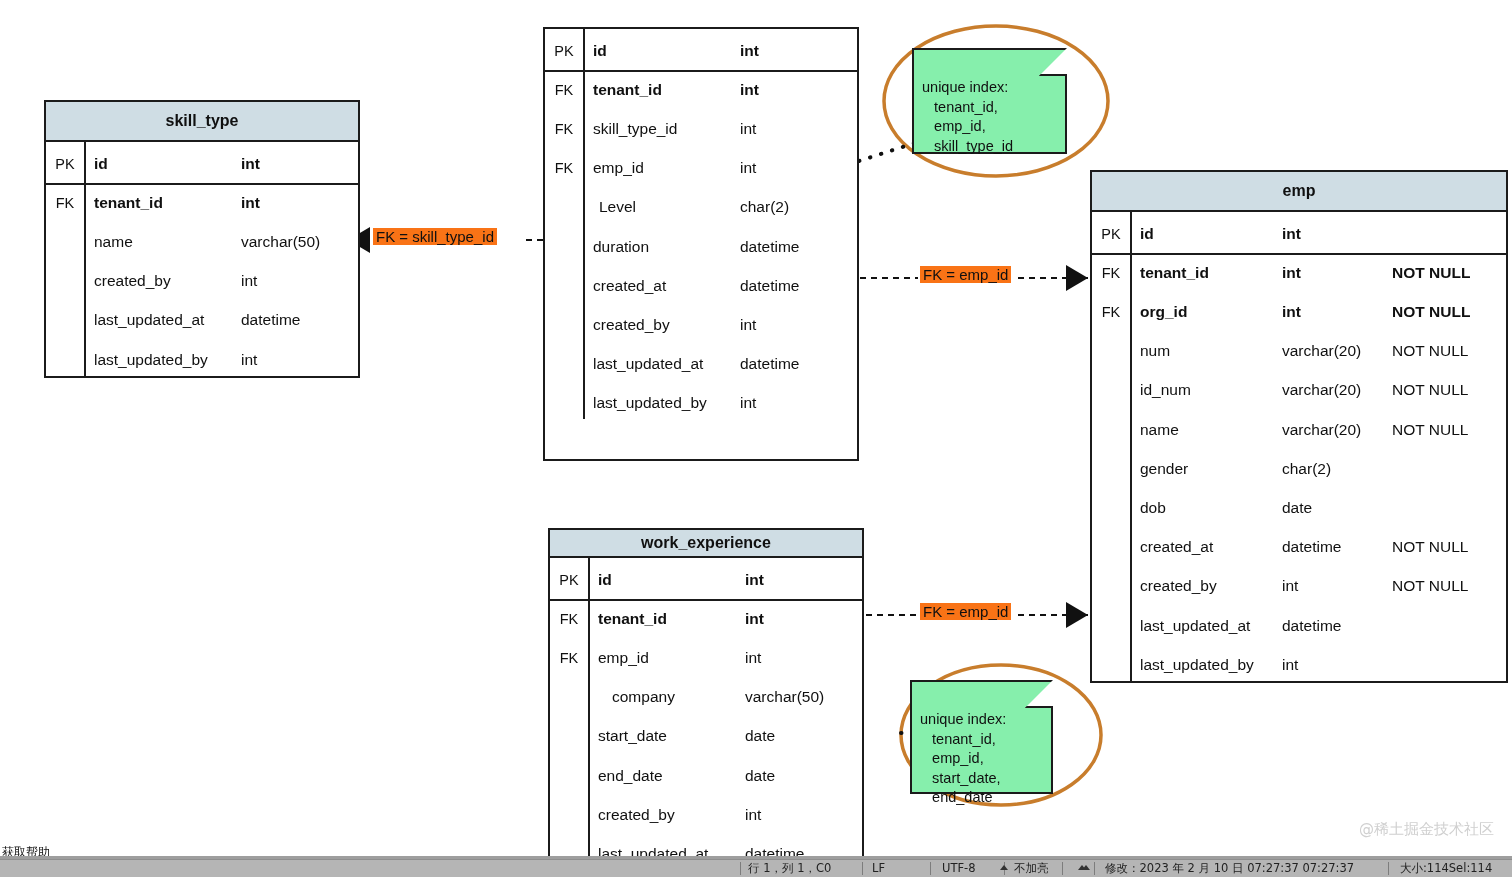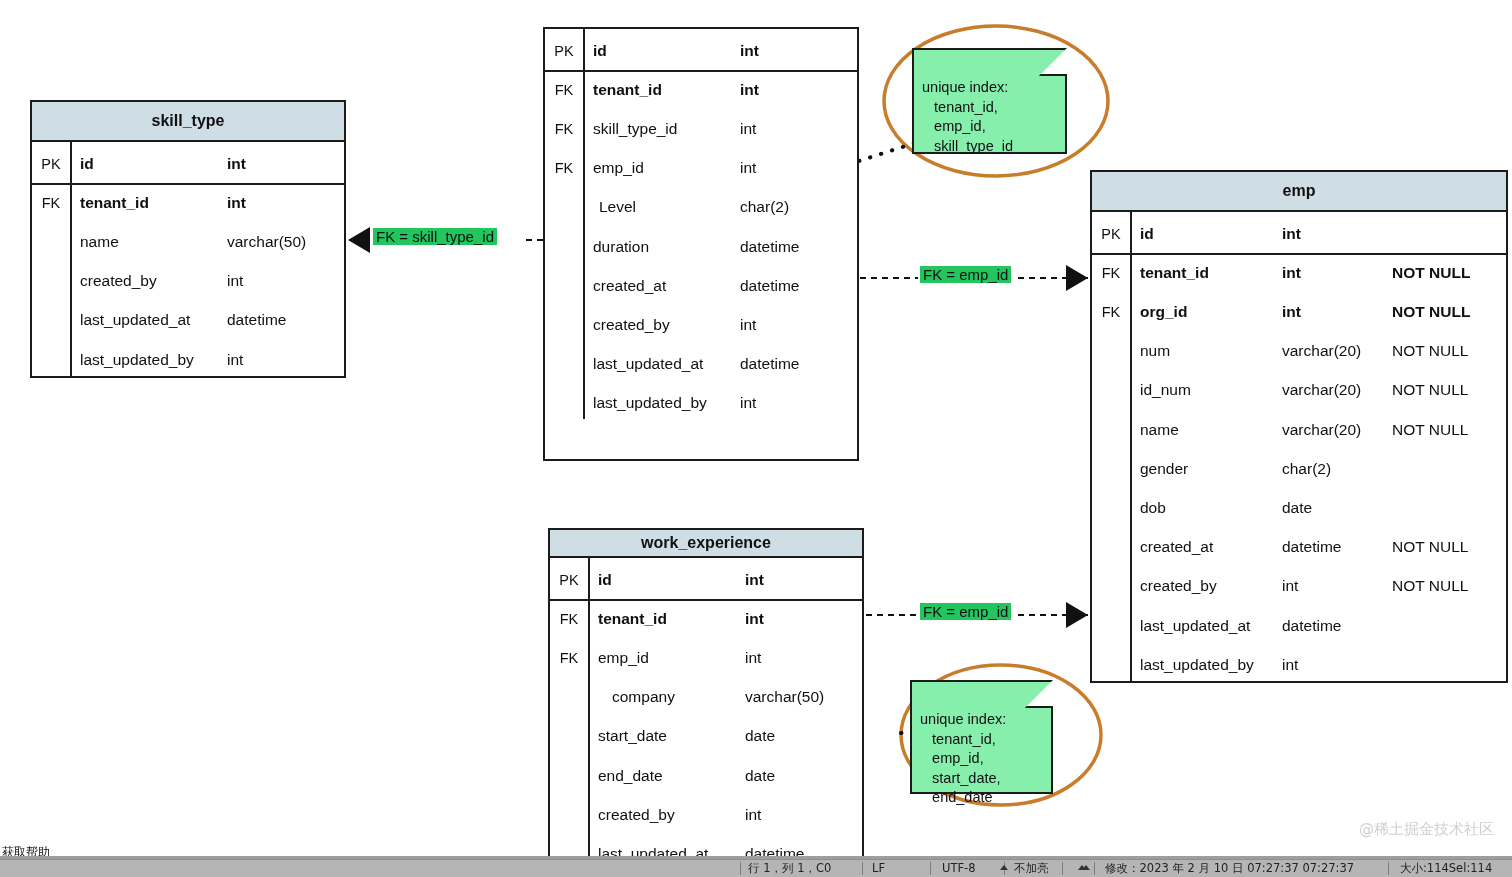--- a/index.html
+++ b/index.html
@@ -105,21 +105,21 @@
     line-height: 19.5px;
     color: #101010;
     white-space: pre;
   }
 
   
   .conn-label {
     position: absolute;
     font-size: 15px;
     color: #101010;
-    background: #22c55e;
+    background: #f97316;
     padding: 0 3px;
     white-space: nowrap;
   }
 
   
   .statusbar {
     position: absolute;
     left: 0;
     bottom: 0;
     width: 1512px;
@@ -194,21 +194,21 @@
       <line x1="866" y1="615" x2="918" y2="615" stroke="#111" stroke-width="2" stroke-dasharray="6 5"></line>
       <line x1="1018" y1="615" x2="1088" y2="615" stroke="#111" stroke-width="2" stroke-dasharray="6 5"></line>
       <polygon points="1088,615 1066,602 1066,628" fill="#111"></polygon>
       <ellipse cx="996" cy="101" rx="112" ry="75" fill="none" stroke="#c87d2c" stroke-width="3.5"></ellipse>
       <ellipse cx="1001" cy="735" rx="100" ry="70" fill="none" stroke="#c87d2c" stroke-width="3.5"></ellipse>
       <line x1="859" y1="161" x2="918" y2="142" stroke="#111" stroke-width="4" stroke-linecap="round" stroke-dasharray="0.5 11"></line>
       <line x1="901" y1="733" x2="958" y2="733" stroke="#111" stroke-width="4" stroke-linecap="round" stroke-dasharray="0.5 11"></line>
     </svg>
 
   <div id="entities">
-      <div class="entity" style="left: 30px; top: 100px; width: 316px; height: 278px;">
+      <div class="entity" style="left: 44px; top: 100px; width: 316px; height: 278px;">
         <div class="entity-header" style="height: 40px;">skill_type</div>
         <div class="entity-body" style="height: 234px;">
           <div class="key-divider" style="left: 38px;"></div>
           <div class="pk-sep" style="top: 41.2px;"></div>
           <div class="attr-row" style="top: 2px; height: 39.2px;">
             <div class="attr-key" style="width: 38px;">PK</div>
             <div class="attr-name bold" style="position: absolute; left: 48px;">id</div>
             <div class="attr-type bold" style="position: absolute; left: 195px;">int</div>
           </div>
           <div class="attr-row" style="top: 41.2px; height: 39.2px;">

